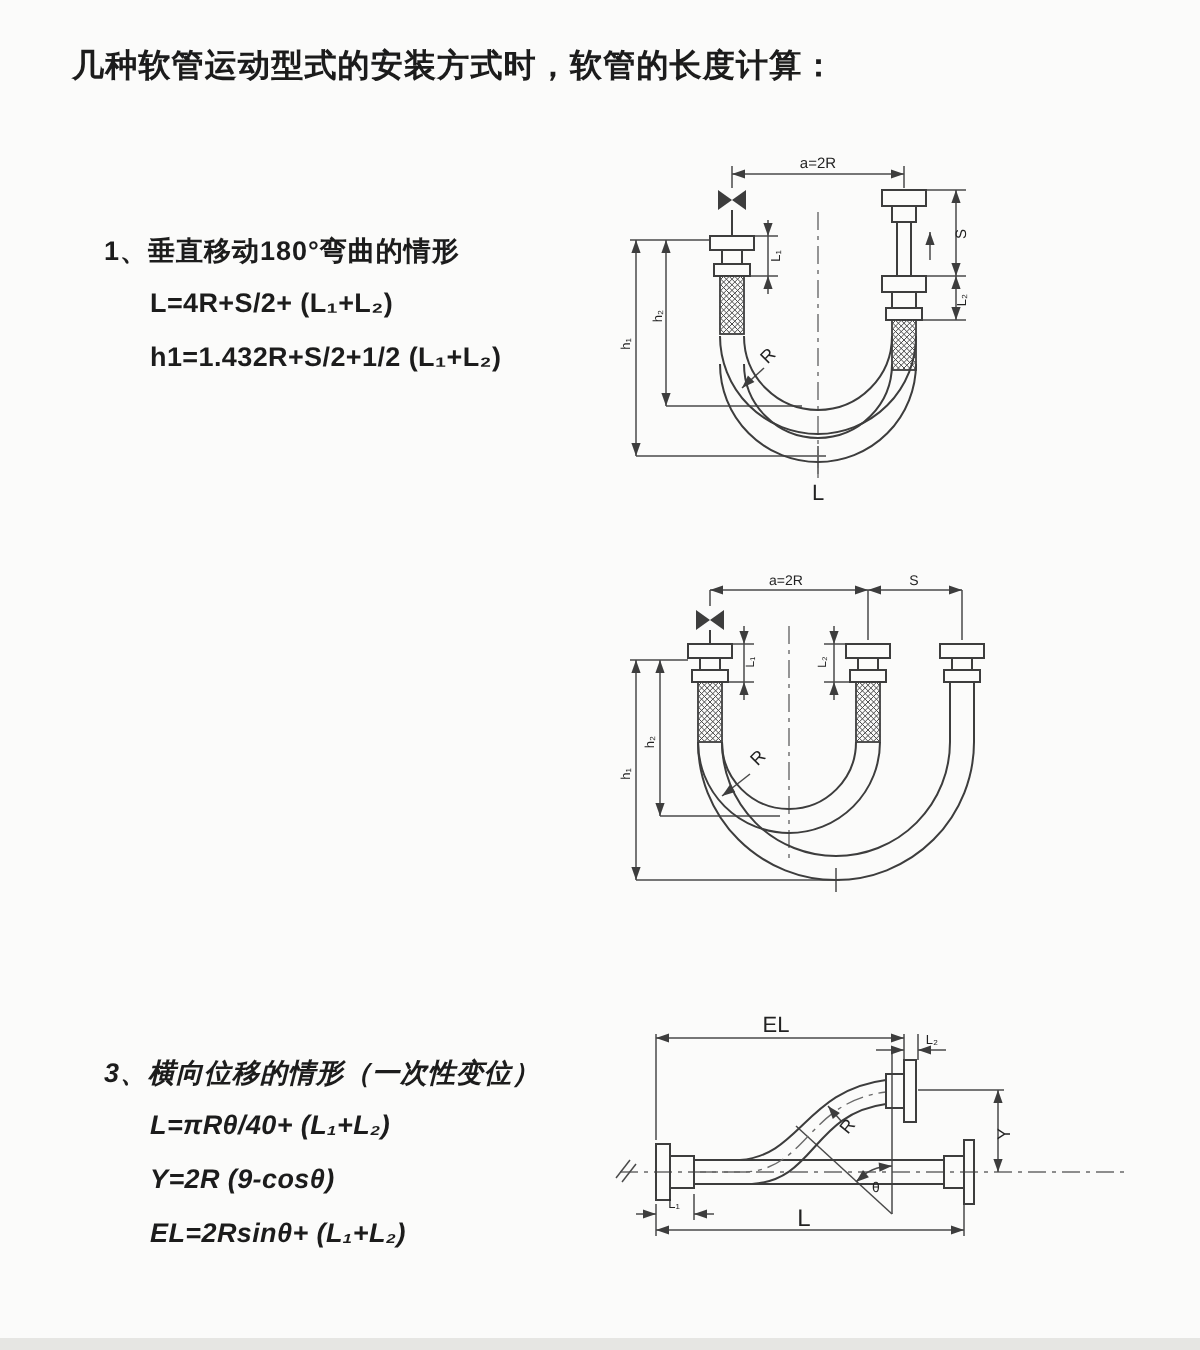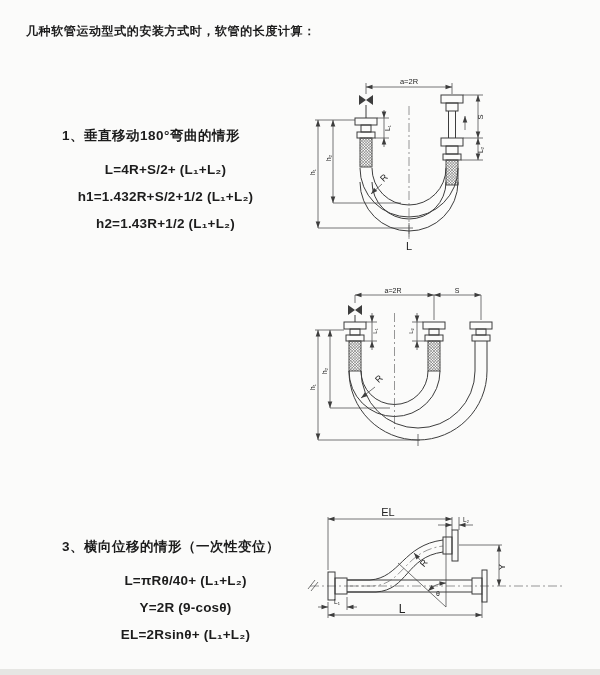--- a/index.html
+++ b/index.html
@@ -1,22 +1,22 @@
 <!DOCTYPE html>
 <html><head>
 <meta charset="utf-8">
 <style>
   html,body{margin:0;padding:0;background:#888;}
   .page{position:relative;width:600px;height:675px;background:#fbfbfa;overflow:hidden;
         font-family:"Liberation Sans",sans-serif;color:#1c1c1c;}
-  .title{position:absolute;left:26px;top:23px;font-size:12px;font-weight:700;letter-spacing:0.6px;}
+  .title{position:absolute;left:36px;top:23px;font-size:16px;font-weight:700;letter-spacing:0.6px;}
   .section{position:absolute;left:46px;}
-  .section h2{margin:16px;font-size:13.5px;font-weight:700;line-height:16px;letter-spacing:0.5px;}
-  .section p{margin:8px 0 0 29px;font-size:13.5px;font-weight:600;line-height:19px;letter-spacing:0.2px;text-align:center;}
-  #sec1{top:112px;} #sec2{top:308px;} #sec3{top:523px;}
+  .section h2{margin:6px;font-size:13.5px;font-weight:700;line-height:16px;letter-spacing:0.5px;}
+  .section p{margin:8px 0 0 29px;font-size:13.5px;font-weight:600;line-height:19px;letter-spacing:0.2px;}
+  #sec1{top:112px;} #sec2{top:308px;} #sec3{top:523px;font-style:italic;}
   svg{position:absolute;}
   #d1{left:305px;top:68px;} #d2{left:305px;top:283px;} #d3{left:300px;top:505px;}
   .ln{stroke:#3d3d3d;stroke-width:1;fill:none;}
   .thin{stroke:#4a4a4a;stroke-width:0.75;fill:none;}
   .cl{stroke:#6a6a6a;stroke-width:0.7;fill:none;stroke-dasharray:9 3 2 3;}
   .hatch{stroke:#3d3d3d;stroke-width:0.9;fill:none;}
   .solid{fill:#3d3d3d;stroke:none;}
   text.dim{fill:#222;font-family:"Liberation Sans",sans-serif;}
   .botband{position:absolute;left:0;bottom:0;width:600px;height:6px;background:#e6e6e3;}
 </style>
@@ -24,21 +24,20 @@
 <body>
 
 <div class="page">
 
   <div class="title">几种软管运动型式的安装方式时，软管的长度计算：</div>
 
   <div class="section" id="sec1">
     <h2>1、垂直移动180°弯曲的情形</h2>
     <p>L=4R+S/2+ (L₁+L₂)</p>
     <p>h1=1.432R+S/2+1/2 (L₁+L₂)</p>
-    <p>h2=1.43R+1/2 (L₁+L₂)</p>
   </div>
 
 
   <div class="section" id="sec3">
     <h2>3、横向位移的情形（一次性变位）</h2>
     <p>L=πRθ/40+ (L₁+L₂)</p>
     <p>Y=2R (9-cosθ)</p>
     <p>EL=2Rsinθ+ (L₁+L₂)</p>
   </div>
 

